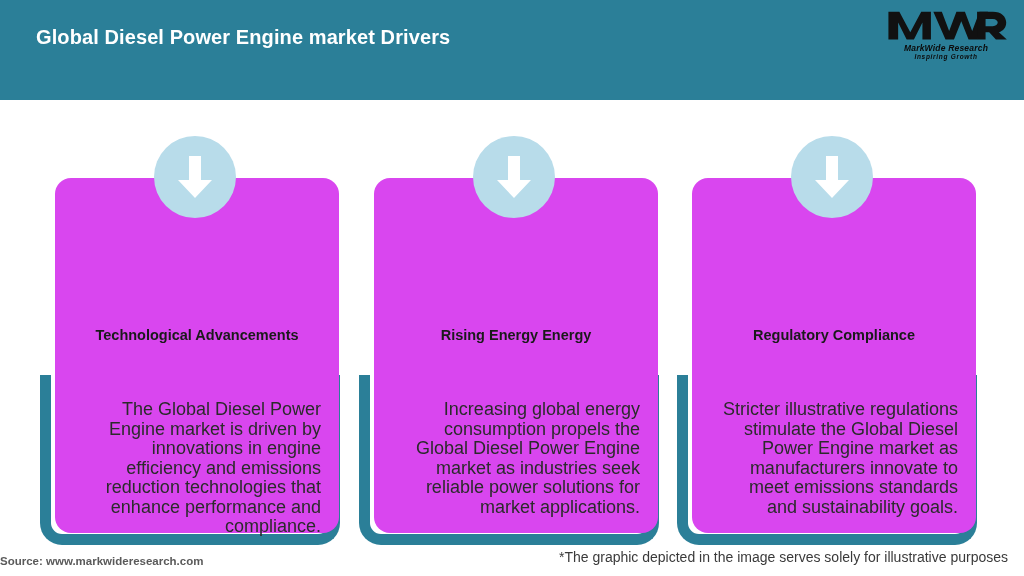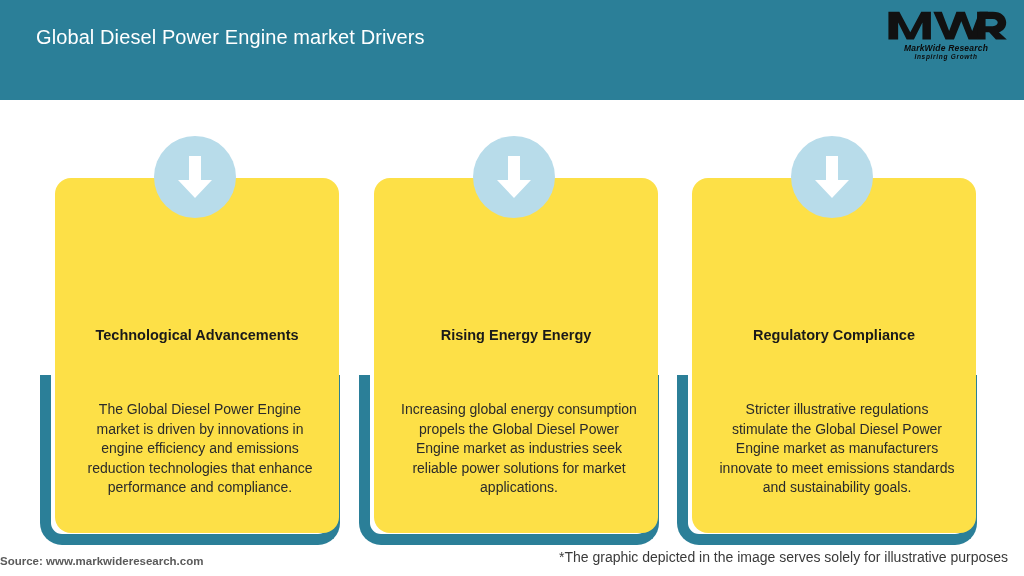--- a/index.html
+++ b/index.html
@@ -22,21 +22,21 @@
     top: 0;
     width: 1024px;
     height: 100px;
     background: #2b7f98;
   }
   #header-title {
     position: absolute;
     left: 36px;
     top: 26px;
     font-size: 20px;
-    font-weight: normal;
+    font-weight: bold;
     color: #ffffff;
     letter-spacing: 0.1px;
     white-space: nowrap;
   }
   #brand-logo {
     position: absolute;
     right: 18px;
     top: 8px;
     width: 120px;
     height: 58px;
@@ -96,21 +96,21 @@
     border-bottom-right-radius: 22px;
     box-sizing: border-box;
   }
 
   .card {
     position: absolute;
     left: 19px;
     top: 78px;
     width: 284px;
     height: 355px;
-    background: #fde047;
+    background: #d946ef;
     border-radius: 16px;
     box-sizing: border-box;
   }
 
   .icon-badge {
     position: absolute;
     left: 50%;
     top: 36px;
     transform: translateX(-50%);
     width: 82px;
@@ -133,24 +133,24 @@
     font-weight: bold;
     color: #1a1a1a;
     line-height: 18px;
   }
 
   .card-body {
     position: absolute;
     left: 24px;
     right: 18px;
     top: 222px;
-    font-size: 14px;
+    font-size: 18px;
     color: #2b2b2b;
     line-height: 19.5px;
-    text-align: center;
+    text-align: right;
   }
 
   
   #footer-source {
     position: absolute;
     left: 0;
     right: 0;
     bottom: 9px;
     text-align: left;
     font-size: 11.5px;

